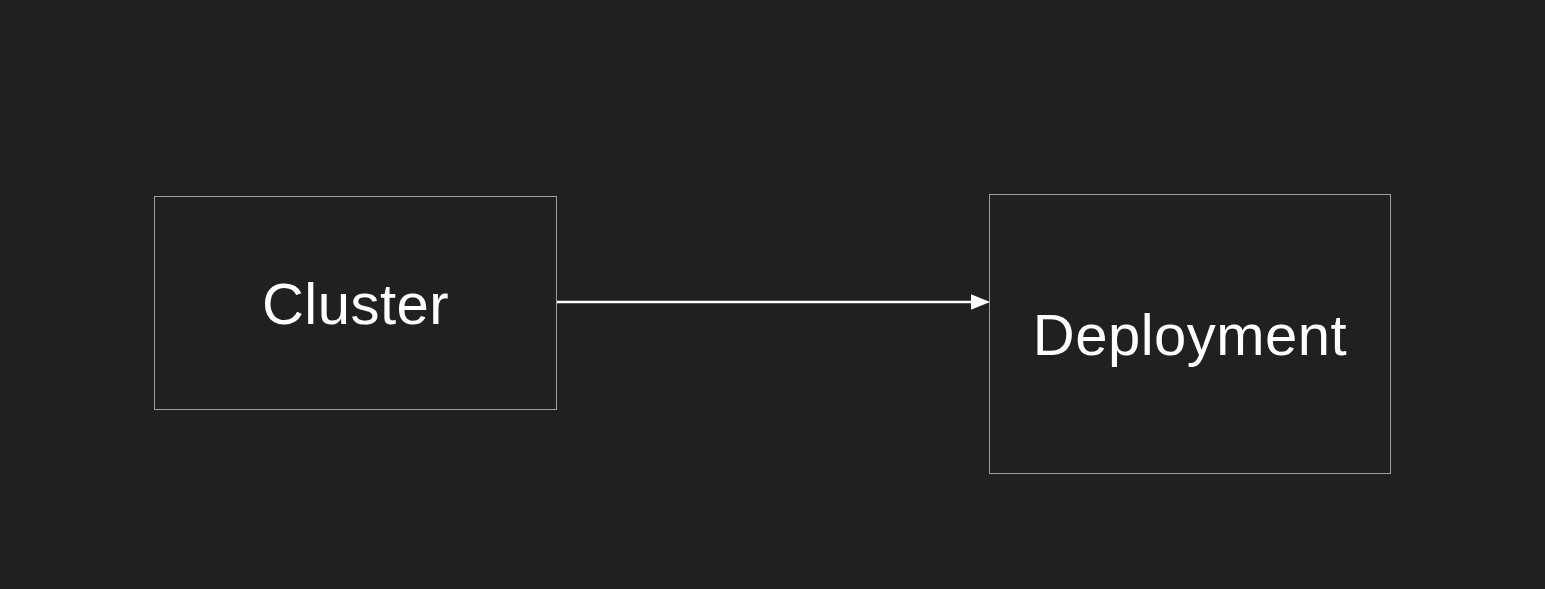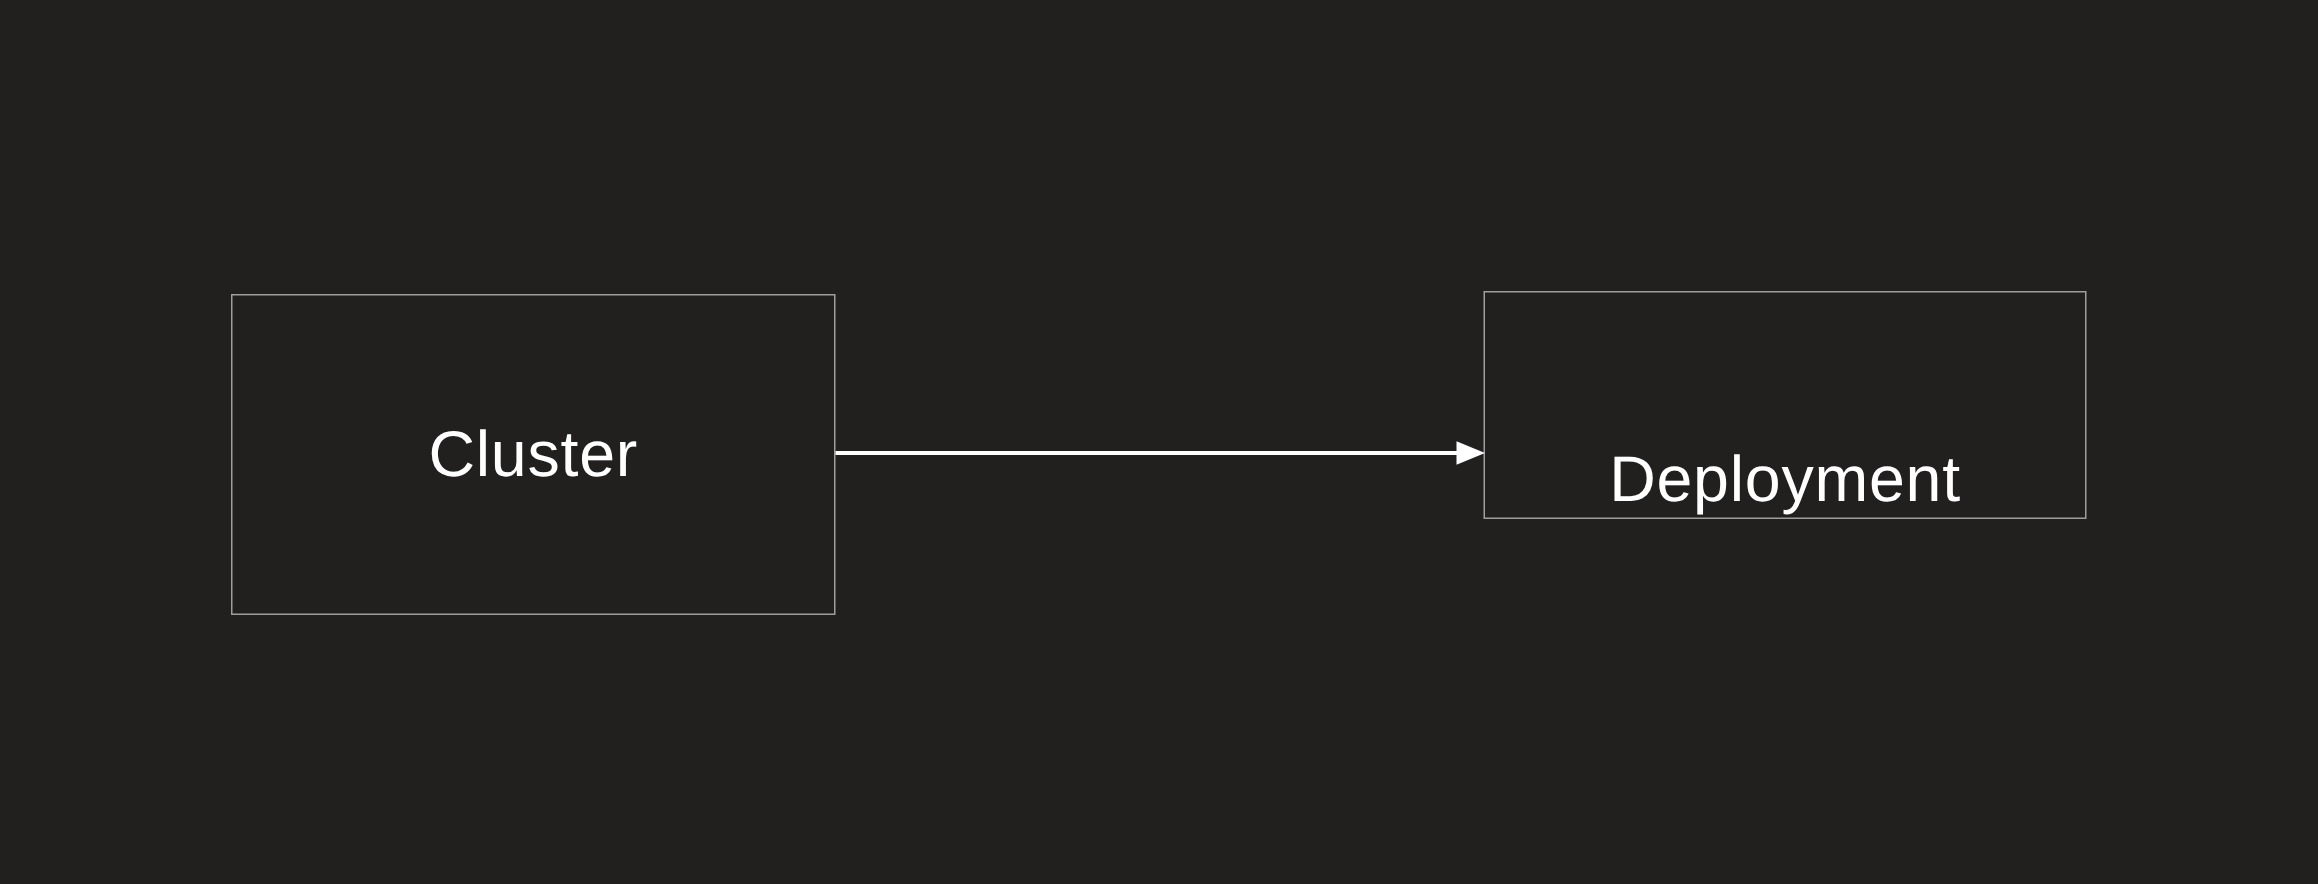--- a/index.html
+++ b/index.html
@@ -27,26 +27,25 @@
   .node-cluster {
     left: 154px;
     top: 196px;
     width: 403px;
     height: 214px;
   }
   .node-deployment {
     left: 989px;
     top: 194px;
     width: 402px;
-    height: 152px;
-    align-items: flex-end;
+    height: 280px;
   }
   .node-label {
     color: var(--text, #ffffff);
-    font-size: 43px;
+    font-size: 58px;
     font-weight: 400;
     letter-spacing: 0.5px;
     white-space: nowrap;
   }
   .edge-svg {
     position: absolute;
     left: 557px;
     top: 290px;
     width: 436px;
     height: 24px;

